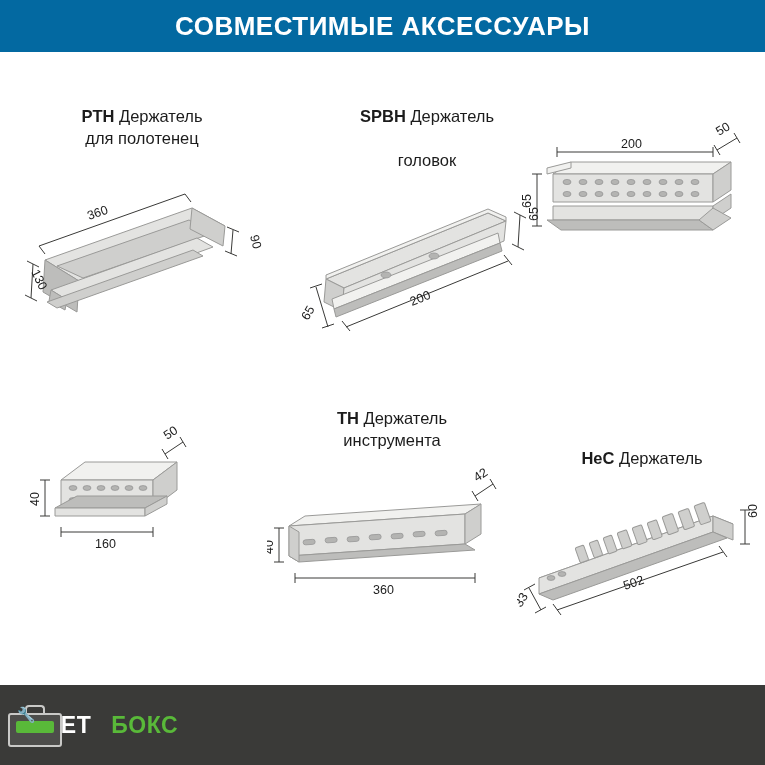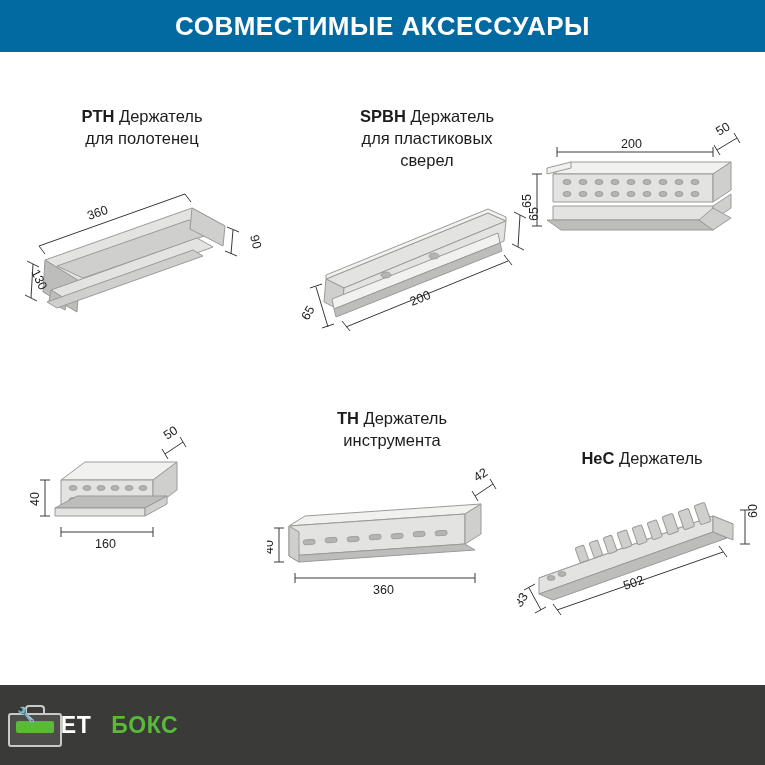--- a/index.html
+++ b/index.html
@@ -203,22 +203,22 @@
           <line class="dim-line" x1="8" y1="145" x2="20" y2="151"></line>
           <text class="dim-text" x="14" y="122" transform="rotate(64 14 122)">130</text>
         </svg>
       </div>
     </div>
 
     <div class="item it-spbh">
       <div class="caption">
         <span class="code">SPBH</span>
         <span>Держатель</span><br>
-        <span>для пластиковых</span><br>
-        <span>сверел</span>
+        <br>
+        <span>головок</span>
       </div>
       <div class="fig">
         <svg class="fig-svg" width="250" height="190" viewBox="0 0 250 190">
 
           <g>
             <polygon class="part-face" points="24,108 186,42 204,50 42,117"></polygon>
             <polygon class="part-side" points="24,108 42,117 40,140 22,131"></polygon>
             <polygon class="part-face" points="42,117 204,50 202,70 40,137"></polygon>
             <polygon class="part-light" points="30,128 196,62 198,72 32,138"></polygon>
 

